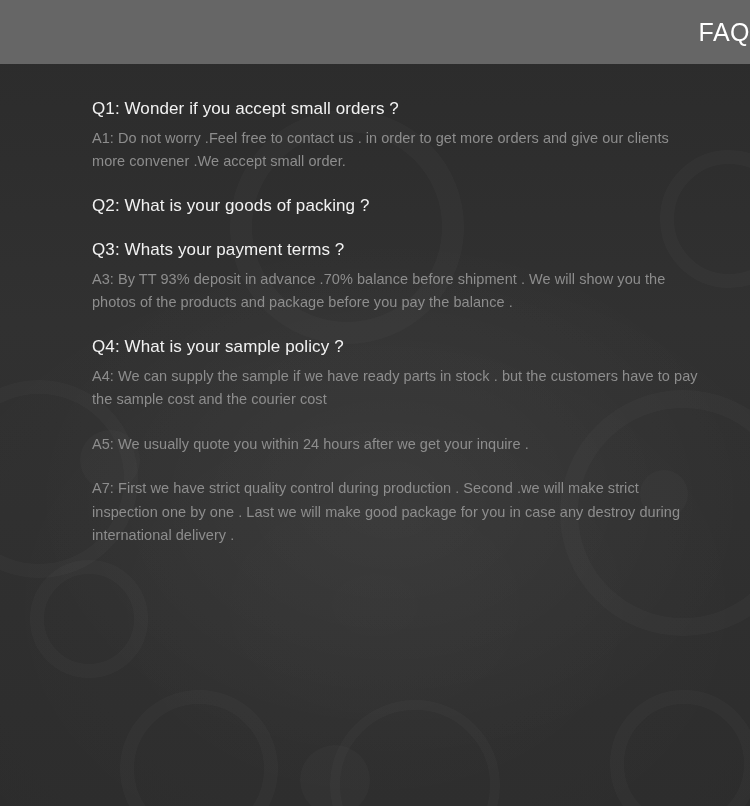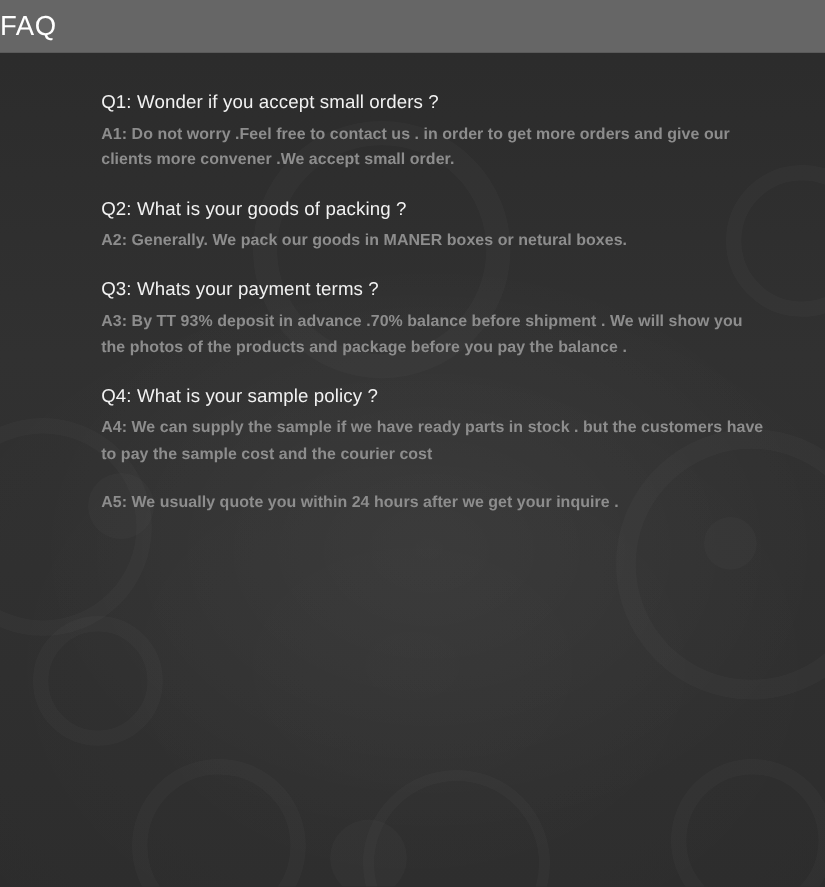--- a/index.html
+++ b/index.html
@@ -43,25 +43,25 @@
     border-radius: 50%;
     background: rgba(255,255,255,0.018);
     pointer-events: none;
   }
   .wm-dot.p1 { width: 60px; height: 60px; left: 80px;  top: 430px; }
   .wm-dot.p2 { width: 48px; height: 48px; left: 640px; top: 470px; }
   .wm-dot.p3 { width: 70px; height: 70px; left: 300px; top: 745px; }
 
   .header {
     position: relative;
-    height: 48px;
+    height: 64px;
     background: #666666;
     display: flex;
     align-items: center;
-    justify-content: flex-start;
+    justify-content: flex-end;
     z-index: 3;
   }
   .header-title {
     color: #ffffff;
     font-size: 25px;
     font-weight: 400;
     letter-spacing: 0.5px;
     line-height: 1;
   }
 
@@ -79,21 +79,21 @@
     color: #f2f2f2;
     font-size: 17px;
     font-weight: 400;
     line-height: 1.35;
     margin: 0 0 6px 0;
     letter-spacing: 0.1px;
   }
   .answer {
     color: #8d8d8d;
     font-size: 14.5px;
-    font-weight: 700;
+    font-weight: 400;
     line-height: 1.62;
     margin: 0;
     letter-spacing: 0.05px;
     max-width: 645px;
   }
   .qa-item.wide .answer { max-width: 650px; }
 </style>
 </head>
 <body>
 
@@ -117,35 +117,35 @@
 
   <div class="faq-body">
 
     <div class="qa-item">
       <p class="question">Q1: Wonder if you accept small orders ?</p>
       <p class="answer">A1: Do not worry .Feel free to contact us . in order to get more orders and give our clients more convener .We accept small order.</p>
     </div>
 
     <div class="qa-item">
       <p class="question">Q2: What is your goods of packing ?</p>
-      <p class="answer">A2: Generally. We pack our goods in MANER boxes or netural boxes.</p>
     </div>
 
     <div class="qa-item wide">
       <p class="question">Q3: Whats your payment terms ?</p>
       <p class="answer">A3: By TT 93% deposit in advance .70% balance before shipment . We will show you the photos of the products and package before you pay the balance .</p>
     </div>
 
     <div class="qa-item wide">
       <p class="question">Q4: What is your sample policy ?</p>
       <p class="answer">A4: We can supply the sample if we have ready parts in stock . but the customers have to pay the sample cost and the courier cost</p>
     </div>
 
     <div class="qa-item">
       <p class="answer">A5: We usually quote you within 24 hours after we get your inquire .</p>
     </div>
 
 
     <div class="qa-item wide">
+      <p class="answer">A7: First we have strict quality control during production . Second .we will make strict inspection one by one . Last we will make good package for you in case any destroy during international delivery .</p>
     </div>
 
   </div>
 </div>
 
 </body></html>

